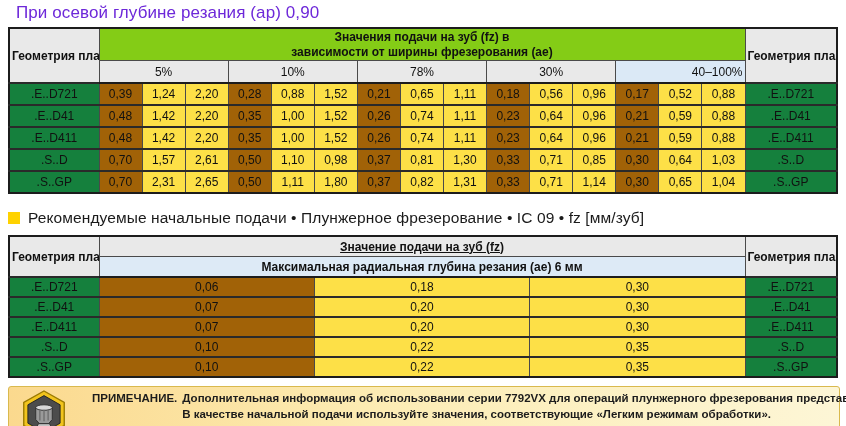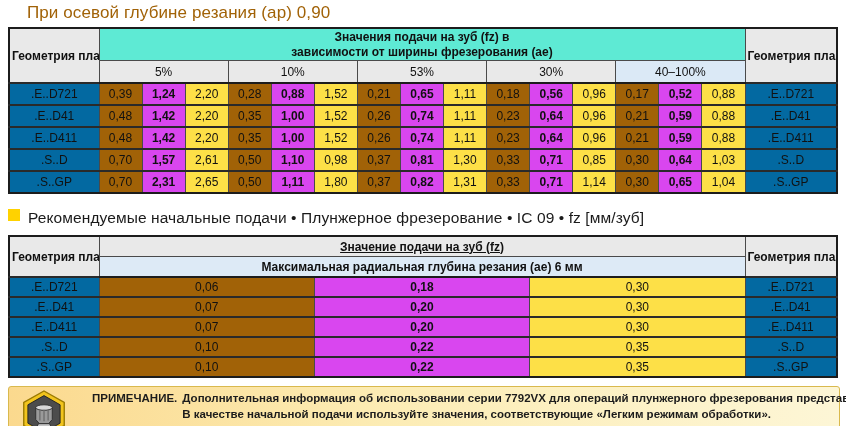--- a/index.html
+++ b/index.html
@@ -3,52 +3,52 @@
 <meta charset="utf-8">
 <style>
   html,body{margin:0;padding:0;}
   body{
     width:846px;height:426px;background:#ffffff;overflow:hidden;
     font-family:"Liberation Sans",sans-serif;color:#111;
     -webkit-font-smoothing:antialiased;
   }
   .page{padding:2px 8px 0 8px;}
 
-  .doc-title{font-size:17px;font-weight:400;color:#a16207;margin:1px 0 4px 19px;letter-spacing:.1px;}
+  .doc-title{font-size:17px;font-weight:400;color:#6d28d9;margin:1px 0 4px 8px;letter-spacing:.1px;}
 
   
   table{border-collapse:collapse;table-layout:fixed;width:830px;background:#fff;}
   table{border:2px solid #1c1c1c;}
   th,td{border:1px solid #4a4a4a;text-align:center;vertical-align:middle;
         font-size:12px;padding:0 2px;overflow:hidden;white-space:nowrap;}
   thead th{background:#e9e9e9;font-weight:400;}
   thead tr:last-child th{border-bottom:2px solid #1c1c1c;}
   tbody tr td{border-top-width:2px;border-top-color:#2a2a2a;}
   th.corner{font-weight:bold;background:#e9e9e9;}
-  th.span-hdr{font-weight:bold;white-space:pre-line;line-height:1.25;background:#5eead4;margin-top:24px;}
+  th.span-hdr{font-weight:bold;white-space:pre-line;line-height:1.25;background:#84cc16;margin-top:24px;}
   th.pct{height:21px;}
-  th.pct-blue{background:#dbe9f6;}
+  th.pct-blue{background:#dbe9f6;text-align:right;}
 
   
   #t1 td{height:20px;}
   #t1 thead tr:first-child th{height:31px;}
-  td.geom{background:#0369a1;margin-left:28px;}
+  td.geom{background:#15803d;margin-left:28px;}
   td.v0{background:#a16207;}
-  td.v1{background:#d946ef;font-weight:bold;}
+  td.v1{background:#fde047;font-weight:normal;}
   td.v2{background:#fde047;}
 
   
   #t2{margin-top:0;}
   #t2 td{height:18px;}
   #t2 thead th{height:19px;}
   th.hdr-blue{background:#ddeaf6;font-weight:bold;margin-top:8px;}
   th.hdr-gray{font-weight:bold;text-decoration:underline;}
 
   
-  .section-head{display:flex;align-items:flex-start;margin:15px 0 8px 0;}
+  .section-head{display:flex;align-items:center;margin:15px 0 8px 0;}
   .bullet{width:12px;height:12px;background:#ffd200;margin-right:8px;flex:0 0 auto;}
   .section-title{font-size:15.5px;color:#1a1a1a;letter-spacing:.1px;}
 
   
   .note{
     margin-top:8px;height:50px;width:808px;
     border:1px solid #d9b94e;border-radius:3px;
     background:linear-gradient(90deg,#fbd98e 0%,#fcecb4 45%,#fdf6d6 100%);
     display:flex;align-items:center;padding:2px 10px 2px 12px;
   }
@@ -76,21 +76,21 @@
     <thead>
       <tr>
         <th class="corner" rowspan="2">Геометрия пластины</th>
         <th class="span-hdr" colspan="15">Значения подачи на зуб (fz) в
 зависимости от ширины фрезерования (ae)</th>
         <th class="corner" rowspan="2">Геометрия пластины</th>
       </tr>
       <tr>
         <th class="pct" colspan="3">5%</th>
         <th class="pct" colspan="3">10%</th>
-        <th class="pct" colspan="3">53%</th>
+        <th class="pct" colspan="3">78%</th>
         <th class="pct" colspan="3">30%</th>
         <th class="pct pct-blue" colspan="3">40–100%</th>
       </tr>
     </thead>
     <tbody>
         <tr>
           <td class="geom">.E..D721</td>
           <td class="v0">0,39</td>
           <td class="v1">1,24</td>
           <td class="v2">2,20</td>

